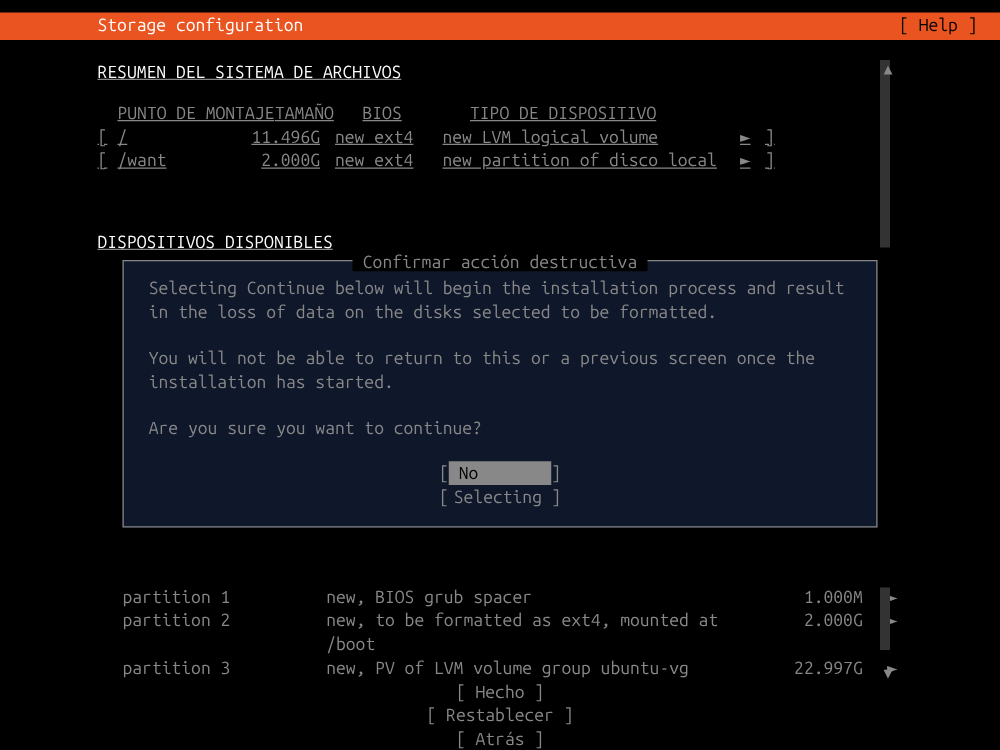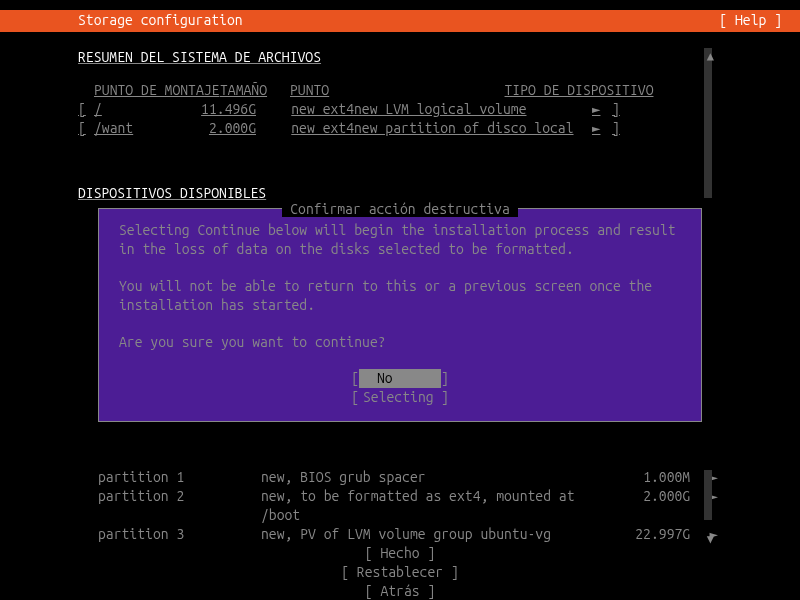--- a/index.html
+++ b/index.html
@@ -17,55 +17,55 @@
     .black-bar-top { height: 10px; background: #000; }
     .header {
       background: #e95420;
       color: #fff;
       display: flex;
       justify-content: space-between;
       padding: 0 18px 2px 78px;
       height: 22px;
       align-items: center;
     }
-    .help-link { color: #ffffff; }
+    .help-link { color: #000000; }
     .content {
       padding: 16px 18px 0 78px;
       position: relative;
       text-decoration: underline;
     }
     .section-title { color: #fff; margin-bottom: 14px; }
     .fs-header {
       color: #888;
       display: flex;
       gap: 0;
     }
     .fs-header span:nth-child(1) { width: 142px; padding-left: 16px; }
     .fs-header span:nth-child(2) { width: 70px; }
     .fs-header span:nth-child(3) { width: 86px; }
-    .fs-header span:nth-child(4) { flex: 1; text-align: center; }
+    .fs-header span:nth-child(4) { flex: 1; }
     .fs-row {
       color: #888;
       display: flex;
     }
     .fs-row .c1 { width: 120px; }
     .fs-row .c2 { width: 70px; text-align: right; padding-right: 12px; }
-    .fs-row .c3 { width: 86px; text-align: right; }
+    .fs-row .c3 { width: 86px; }
     .fs-row .c4 { width: 238px; }
     .fs-row .arrow { width: 20px; }
     .fs-row .close { width: 10px; }
     .avail-section { margin-top: 46px; }
     .avail-title { color: #fff; margin-top: 25px; }
     .dialog {
       position: absolute;
       top: 208px;
       left: 98px;
       width: 604px;
       border: 1px solid #888;
-      background: #4c1d95;
+      background: #0f172a;
       padding: 12px 20px 14px 20px;
     }
     .dialog-title-wrap {
       position: absolute;
       top: -9px;
       left: 0;
       width: 100%;
       text-align: center;
     }
     .dialog-title {
@@ -79,21 +79,21 @@
       text-align: center;
       margin-top: 8px;
     }
     .dialog-btn-row { line-height: 1.35; }
     .btn-selected {
       background: #888;
       color: #000;
       display: inline-block;
       min-width: 82px;
       text-align: left;
-      padding-left: 18px;
+      padding-left: 8px;
     }
     .btn-normal {
       color: #888;
       display: inline-block;
       min-width: 82px;
       text-align: left;
       padding-left: 4px;
     }
     .partitions {
       position: absolute;
@@ -159,21 +159,21 @@
   <span>Storage configuration</span>
   <span class="help-link">[ Help ]</span>
 </div>
 
 <div class="content">
   <div class="section-title">RESUMEN DEL SISTEMA DE ARCHIVOS</div>
 
   <div class="fs-header">
     <span>PUNTO DE MONTAJE</span>
     <span>TAMAÑO</span>
-    <span>PUNTO</span>
+    <span>BIOS</span>
     <span>TIPO DE DISPOSITIVO</span>
   </div>
 
   <div class="fs-row">
     <span style="width:16px">[</span>
     <span class="c1" style="width:104px">/</span>
     <span class="c2">11.496G</span>
     <span class="c3">new ext4</span>
     <span class="c4">new LVM logical volume</span>
     <span class="arrow">►</span>

